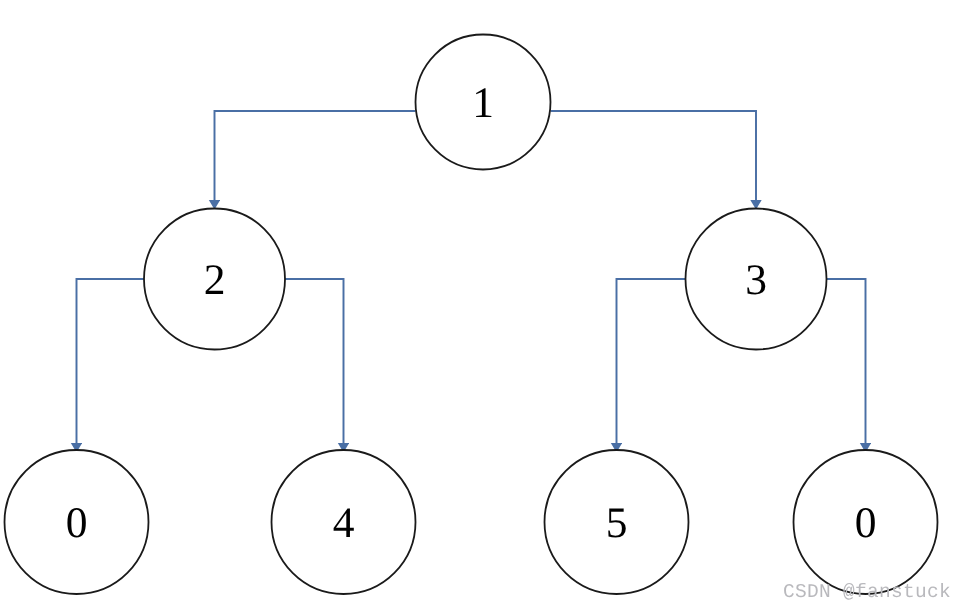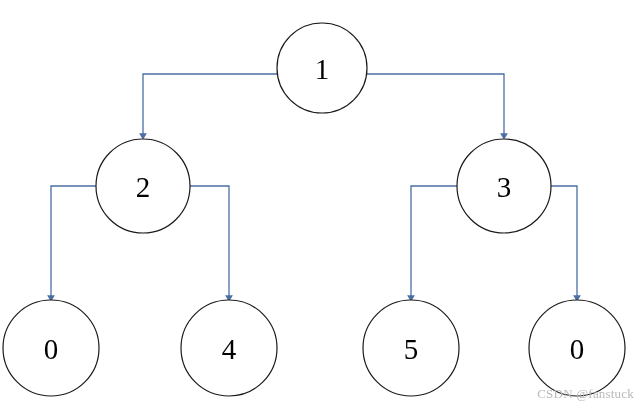--- a/index.html
+++ b/index.html
@@ -24,21 +24,21 @@
   }
   .node-label {
     font-family: "Liberation Serif", "DejaVu Serif", serif;
     font-size: 29px;
     fill: #000000;
   }
   .watermark {
     position: absolute;
     right: 8px;
     bottom: 6px;
-    font-family: Liberation Serif, serif;
+    font-family: Liberation Mono, monospace;
     font-size: 13px;
     color: #b9b9bd;
     letter-spacing: 0.2px;
     white-space: nowrap;
   }
 </style>
 </head>
 <body>
 
 <div id="canvas">

